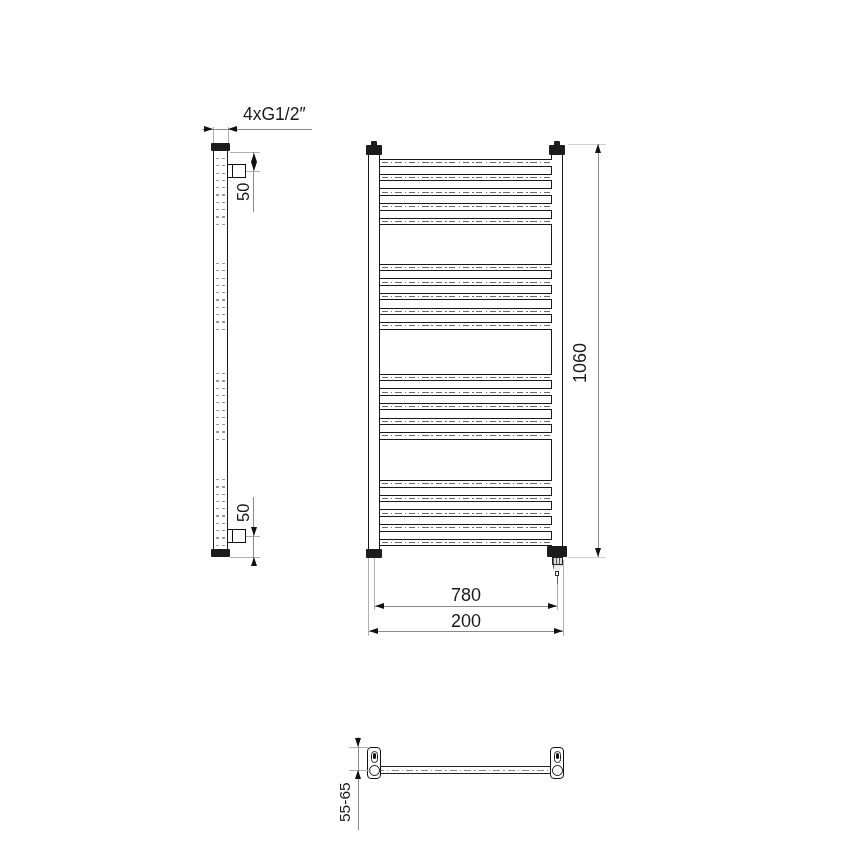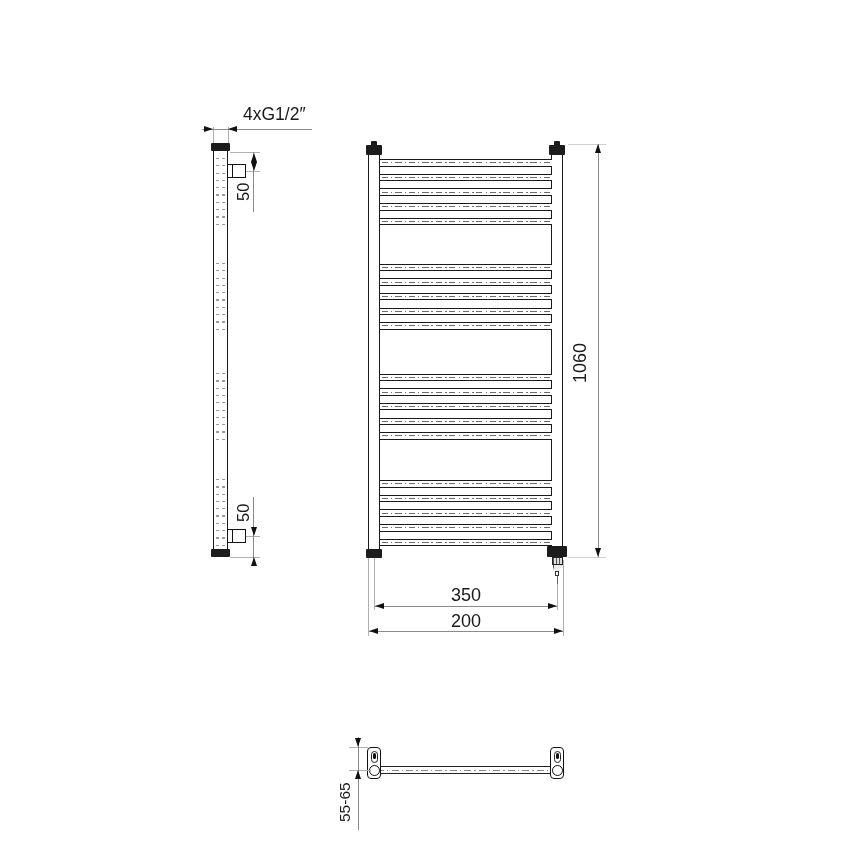--- a/index.html
+++ b/index.html
@@ -160,21 +160,21 @@
   <div class="dim" style="left:597.5px;top:144px;width:1px;height:413px;"></div>
   <div class="arrU" style="left:595px;top:144px;"></div>
   <div class="arrD" style="left:595px;top:548px;"></div>
   <div class="lblv" style="left:569px;top:330px;width:22px;height:65px;font-size:18px;">1060</div>
 
   <div class="ext" style="left:374px;top:558px;width:1px;height:52px;"></div>
   <div class="ext" style="left:556.5px;top:584px;width:1px;height:26px;"></div>
   <div class="dim" style="left:374.5px;top:605.5px;width:182.5px;height:1px;"></div>
   <div class="arrL" style="left:374.5px;top:603px;"></div>
   <div class="arrR" style="left:548px;top:603px;"></div>
-  <div class="lbl" style="left:440px;top:585px;width:52px;text-align:center;">350</div>
+  <div class="lbl" style="left:440px;top:585px;width:52px;text-align:center;">780</div>
 
   <div class="ext" style="left:368px;top:558px;width:1px;height:78px;"></div>
   <div class="ext" style="left:562.5px;top:560px;width:1px;height:76px;"></div>
   <div class="dim" style="left:368.5px;top:630.5px;width:194.5px;height:1px;"></div>
   <div class="arrL" style="left:368.5px;top:628px;"></div>
   <div class="arrR" style="left:554px;top:628px;"></div>
   <div class="lbl" style="left:440px;top:611px;width:52px;text-align:center;">200</div>
 
   <div class="abs" style="left:381px;top:766px;width:169px;height:8px;background:#fff;border-top:1.5px solid #222;border-bottom:1.5px solid #222;box-sizing:border-box;"></div>
   <div class="abs" style="left:377px;top:769.5px;width:178px;height:1px;background:repeating-linear-gradient(90deg,#888 0 7px,transparent 7px 10px,#888 10px 11.5px,transparent 11.5px 14.5px);"></div>

